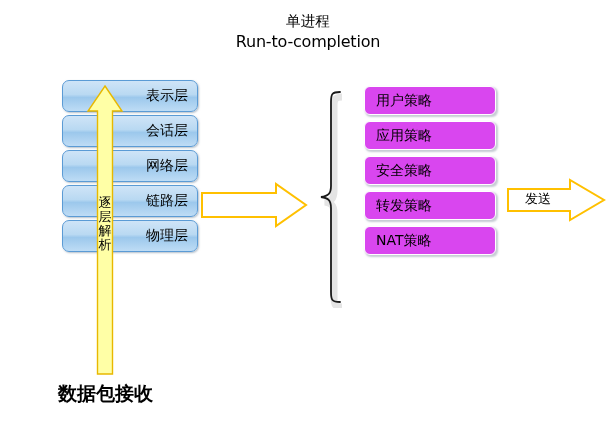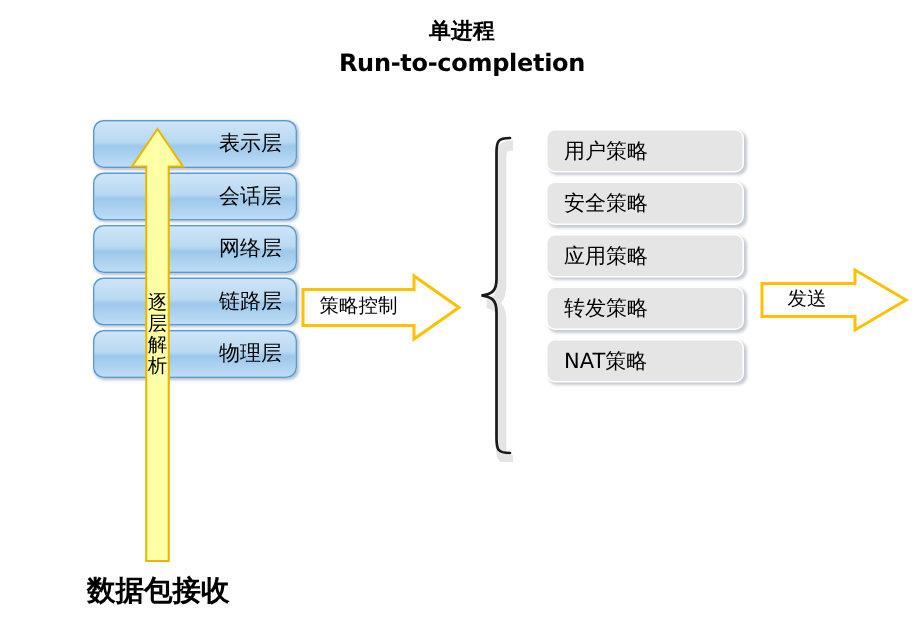--- a/index.html
+++ b/index.html
@@ -19,21 +19,21 @@
   
   #title-block {
     position: absolute;
     left: 0;
     top: 12px;
     width: 616px;
     text-align: center;
     line-height: 1.32;
   }
   #title-block .title-line {
-    font-weight: bold;
+    font-weight: normal;
     font-size: 15px;
     letter-spacing: 0.2px;
     white-space: nowrap;
   }
   #title-block .title-line.cn { font-size: 14.5px; }
   #title-block .title-line.en { font-size: 16px; letter-spacing: -0.2px; }
 
   
   #osi-stack {
     position: absolute;
@@ -126,21 +126,21 @@
     position: absolute;
     left: 364px;
     top: 86px;
     width: 132px;
   }
   .policy-box {
     position: relative;
     height: 29px;
     margin-bottom: 6px;
     border-radius: 6px;
-    background: #e5e5e5;
+    background: #d946ef;
     border: 1px solid #ffffff;
     box-shadow: 1.5px 1.5px 2px rgba(150,160,175,0.55);
     box-sizing: border-box;
   }
   .policy-label {
     position: absolute;
     left: 11px;
     top: 50%;
     transform: translateY(-50%);
     font-size: 14px;
@@ -205,39 +205,38 @@
     <span>析</span>
   </div>
 </div>
 
 <div id="bottom-caption">数据包接收</div>
 
 <div id="mid-arrow">
   <svg width="108" height="46" viewBox="0 0 108 46" xmlns="http://www.w3.org/2000/svg">
     <polygon points="2,11 76,11 76,2 106,23 76,44 76,35 2,35" fill="#ffffff" stroke="#ffc000" stroke-width="2" stroke-linejoin="miter"></polygon>
   </svg>
-  <div id="mid-arrow-label">策略控制</div>
 </div>
 
 <div id="brace">
   <svg width="26" height="220" viewBox="0 0 26 220" xmlns="http://www.w3.org/2000/svg">
     <path d="M24,6 C16,6 15,8 15,16 L15,100 C15,108 12,110 6,111 C12,112 15,114 15,122 L15,206 C15,214 16,216 24,216" fill="none" stroke="#e4e4e4" stroke-width="7" stroke-linecap="round" transform="translate(3,3)"></path>
     <path d="M24,4 C16,4 15,6 15,14 L15,98 C15,106 12,108 5,109 C12,110 15,112 15,120 L15,204 C15,212 16,214 24,214" fill="none" stroke="#1a1a1a" stroke-width="1.8" stroke-linecap="round"></path>
   </svg>
 </div>
 
 <div id="policy-list">
   <div class="policy-box">
     <span class="policy-label">用户策略</span>
   </div>
   <div class="policy-box">
+    <span class="policy-label">应用策略</span>
+  </div>
+  <div class="policy-box">
     <span class="policy-label">安全策略</span>
-  </div>
-  <div class="policy-box">
-    <span class="policy-label">应用策略</span>
   </div>
   <div class="policy-box">
     <span class="policy-label">转发策略</span>
   </div>
   <div class="policy-box">
     <span class="policy-label">NAT策略</span>
   </div>
 </div>
 
 <div id="send-arrow">

